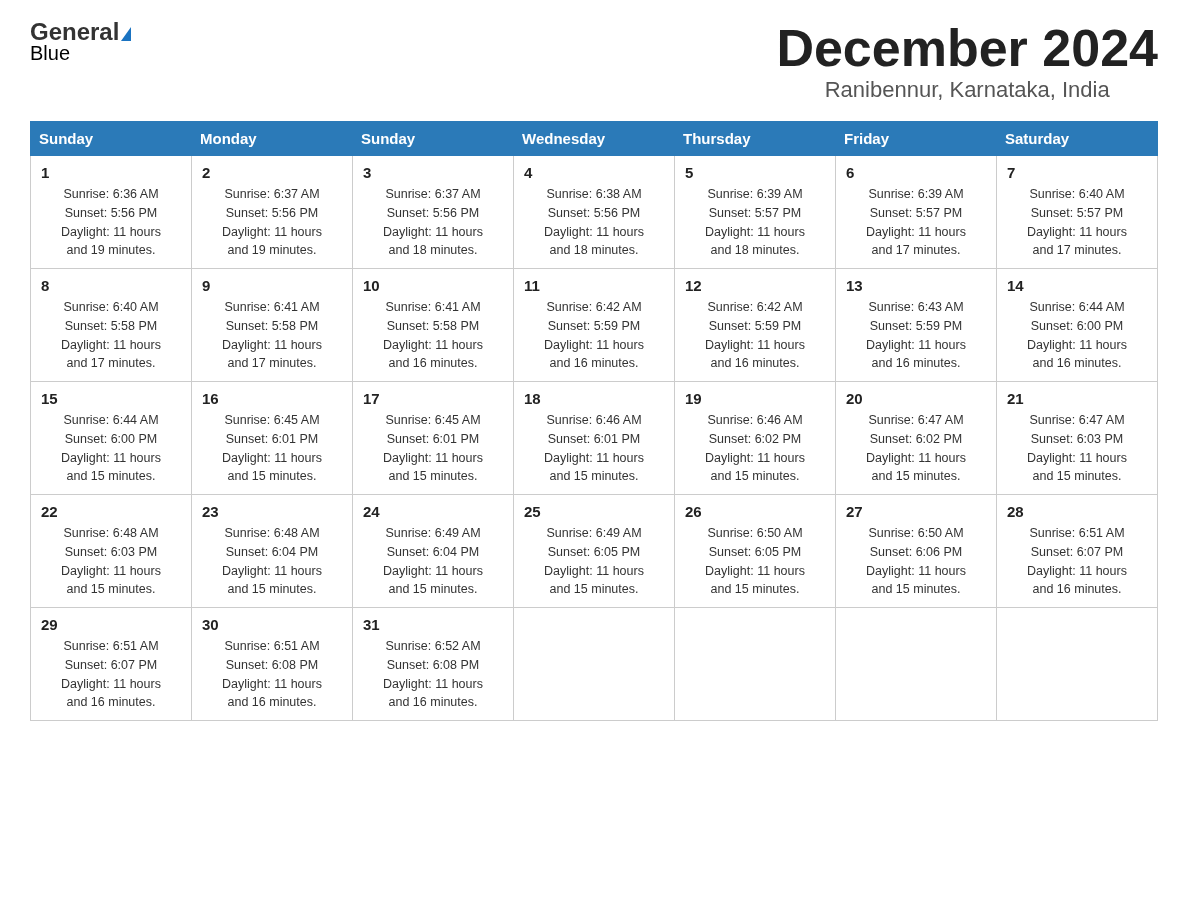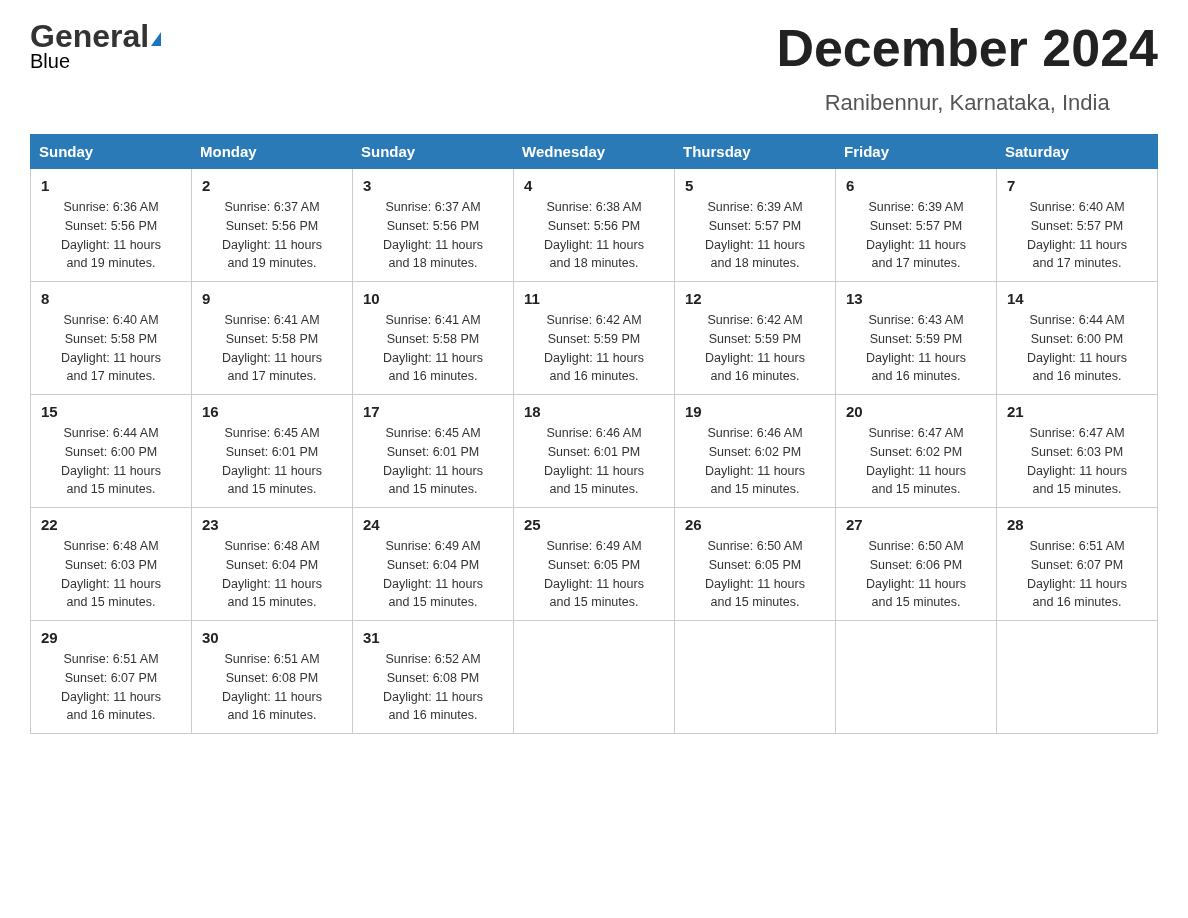--- a/index.html
+++ b/index.html
@@ -15,21 +15,21 @@
       justify-content: space-between;
       align-items: flex-start;
       margin-bottom: 18px;
     }
     .logo {
       display: flex;
       flex-direction: column;
       align-items: flex-start;
     }
     .logo-general {
-      font-size: 32px;
+      font-size: 24px;
       font-weight: bold;
       color: #333;
       line-height: 1;
     }
     .logo-triangle {
       display: inline-block;
       width: 0;
       height: 0;
       border-left: 10px solid transparent;
       border-bottom: 14px solid #1a73c1;
@@ -47,21 +47,21 @@
     }
     .month-title {
       font-size: 52px;
       font-weight: bold;
       color: #222;
       line-height: 1.1;
     }
     .location-title {
       font-size: 22px;
       color: #555;
-      margin-top: 13px;
+      margin-top: 0;
     }
     .calendar-table {
       width: 100%;
       border-collapse: collapse;
       border: 1px solid #aaa;
     }
     .calendar-table th {
       background-color: #2b7ab8;
       color: #fff;
       font-size: 15px;

